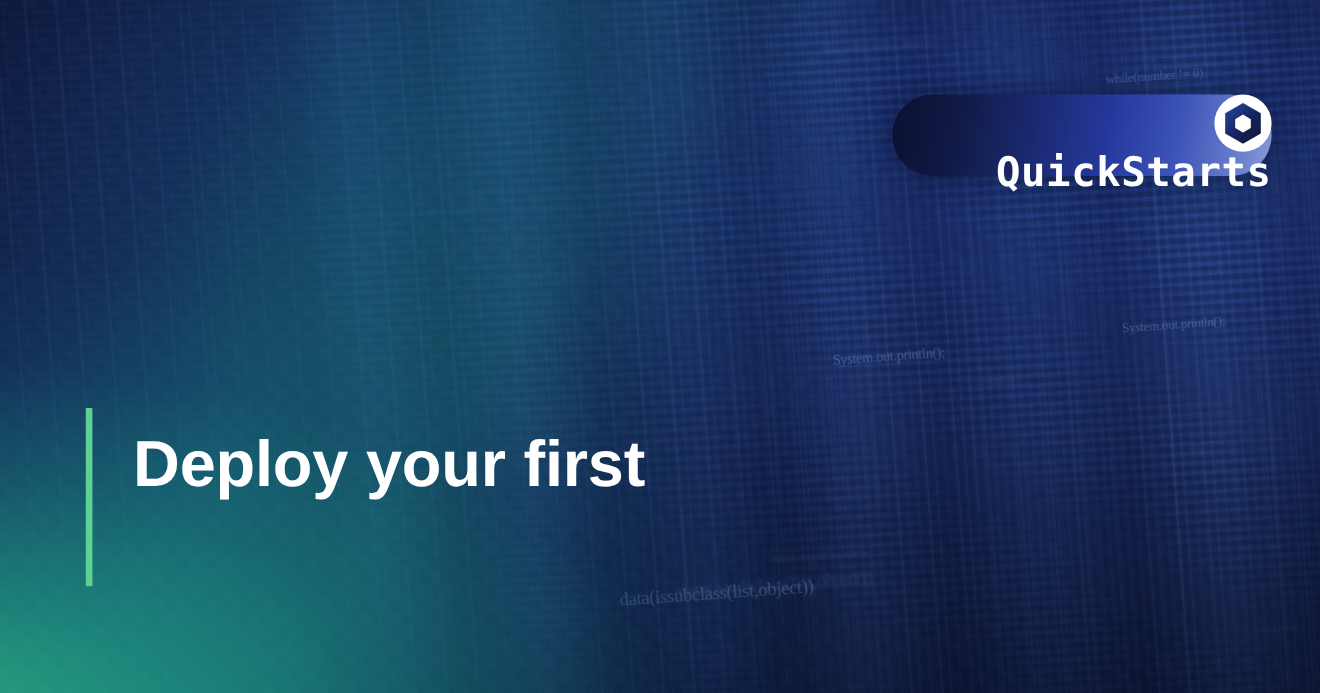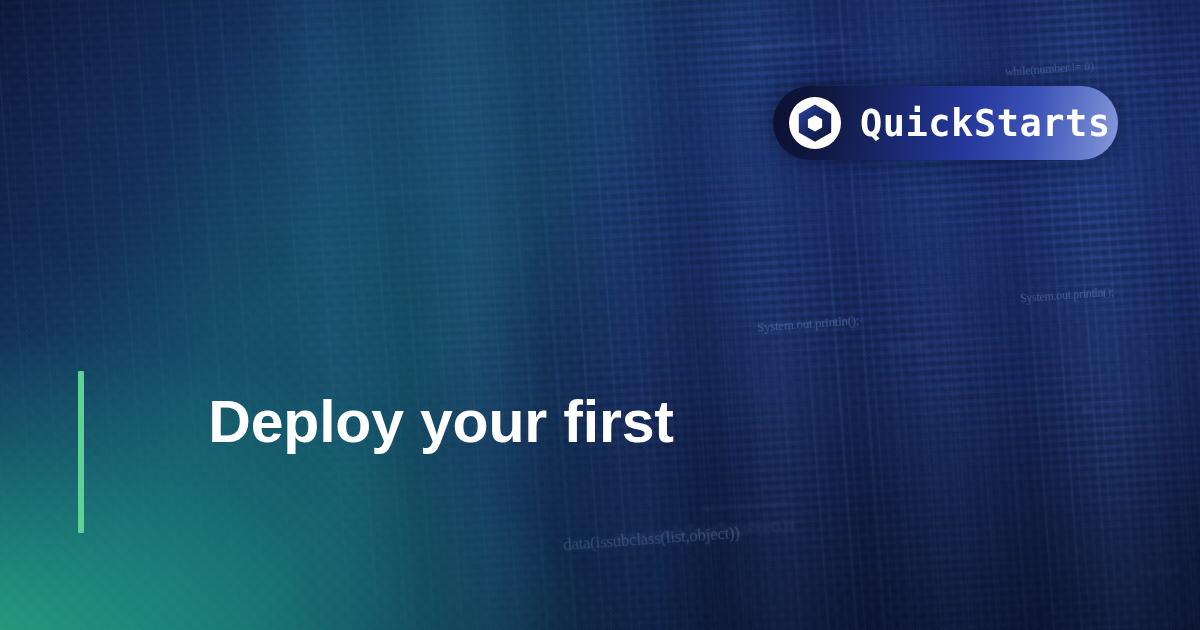--- a/index.html
+++ b/index.html
@@ -140,38 +140,39 @@
     background-image:
       repeating-linear-gradient(45deg, rgba(255,255,255,0.016) 0 1px, rgba(0,0,0,0.016) 1px 2px),
       repeating-linear-gradient(-45deg, rgba(255,255,255,0.013) 0 1px, rgba(0,0,0,0.013) 1px 2px);
     opacity: 0.9;
     pointer-events: none;
   }
 
   
   .badge {
     position: absolute;
-    left: 773px;
+    left: 811px;
     top: 86px;
     width: 345px;
     height: 74px;
     border-radius: 37px;
     background: linear-gradient(100deg,
       #0b1030 0%,
       #111a46 18%,
       #1a2a72 38%,
       #25379a 56%,
       #3b52b6 74%,
       #6d82cf 92%,
       #8a9ada 100%);
     box-shadow: 0 0 28px rgba(8,14,40,0.55);
     display: flex;
-    align-items: center;
+    align-items: flex-end;
     padding-left: 16px;
     box-sizing: border-box;
+    flex-direction: column;
   }
   .badge-logo {
     width: 52px; height: 52px;
     border-radius: 50%;
     background: #ffffff;
     display: flex;
     align-items: center;
     justify-content: center;
     flex: 0 0 auto;
   }
@@ -200,21 +201,21 @@
     position: absolute;
     left: 121px;
     top: 386px;
     width: 640px;
     color: #ffffff;
     font-size: 59px;
     font-weight: 700;
     line-height: 72px;
     letter-spacing: -0.2px;
   }
-  .headline .ln { display: block; text-align: center; }
+  .headline .ln { display: block; }
 </style>
 </head>
 <body>
 
 <div class="card">
 
   <div class="bg-base"></div>
   <div class="code-bands"></div>
   <div class="code-columns"></div>
   <div class="code-glyphs"></div>

